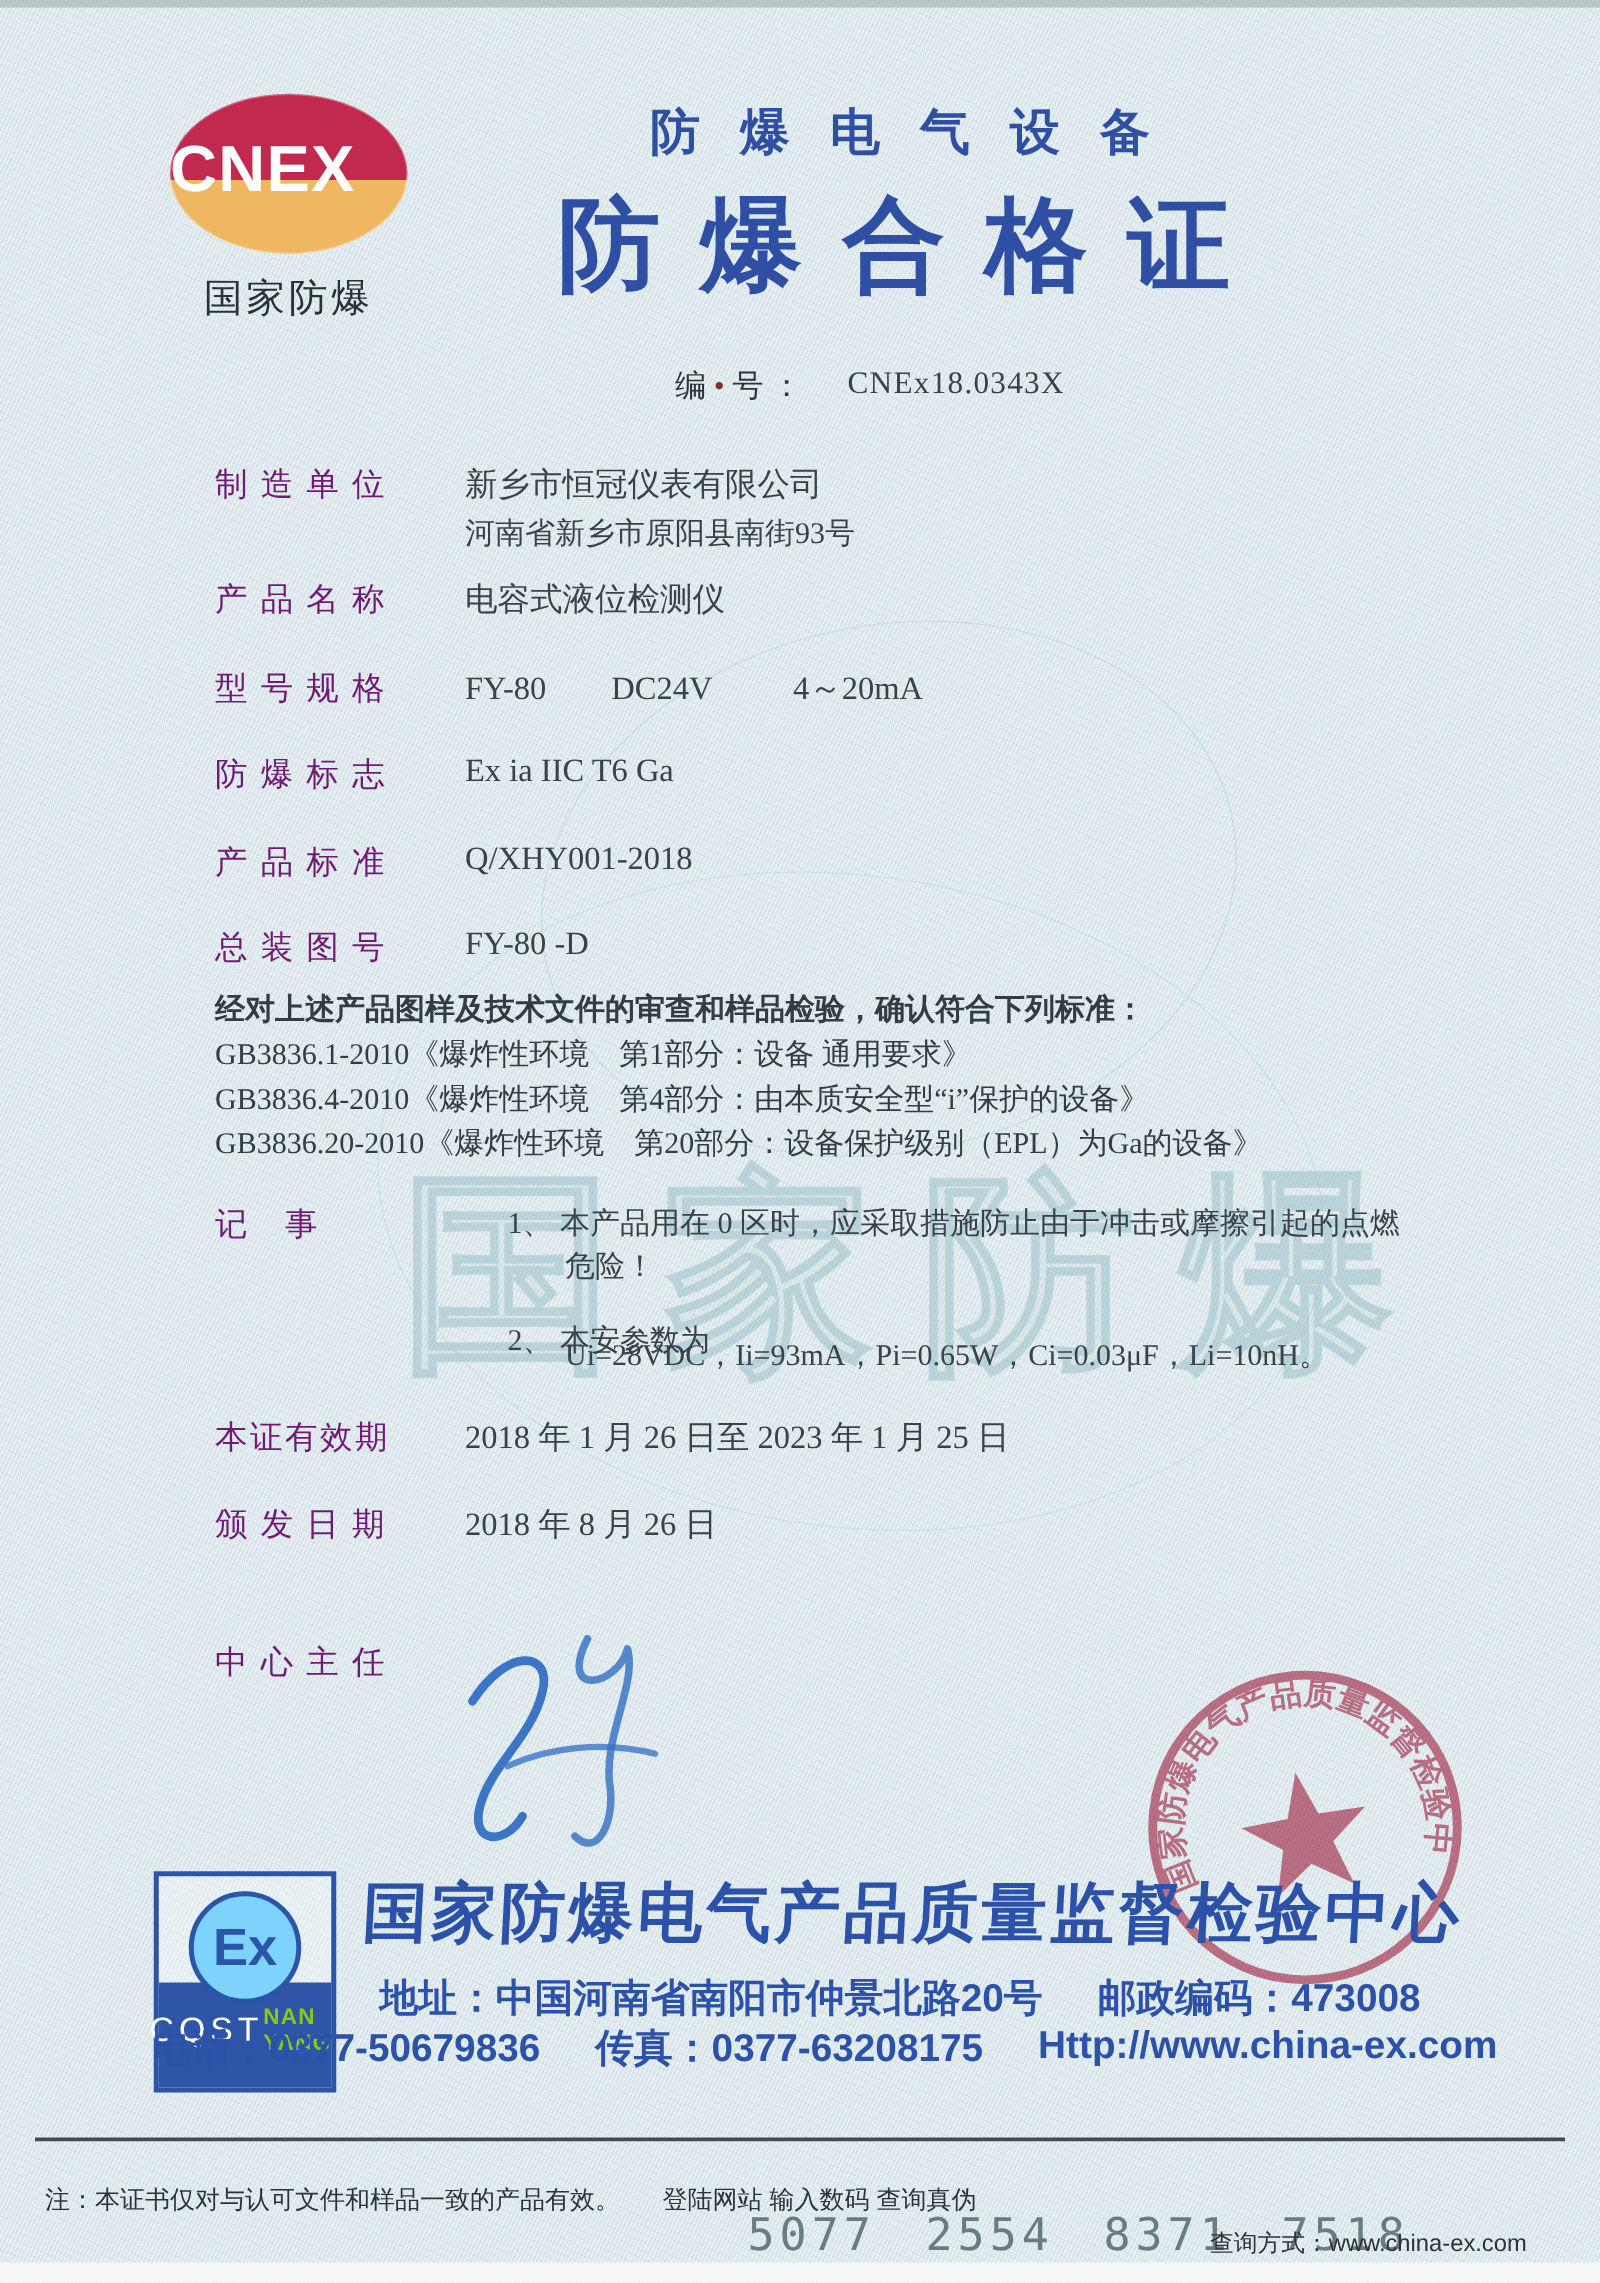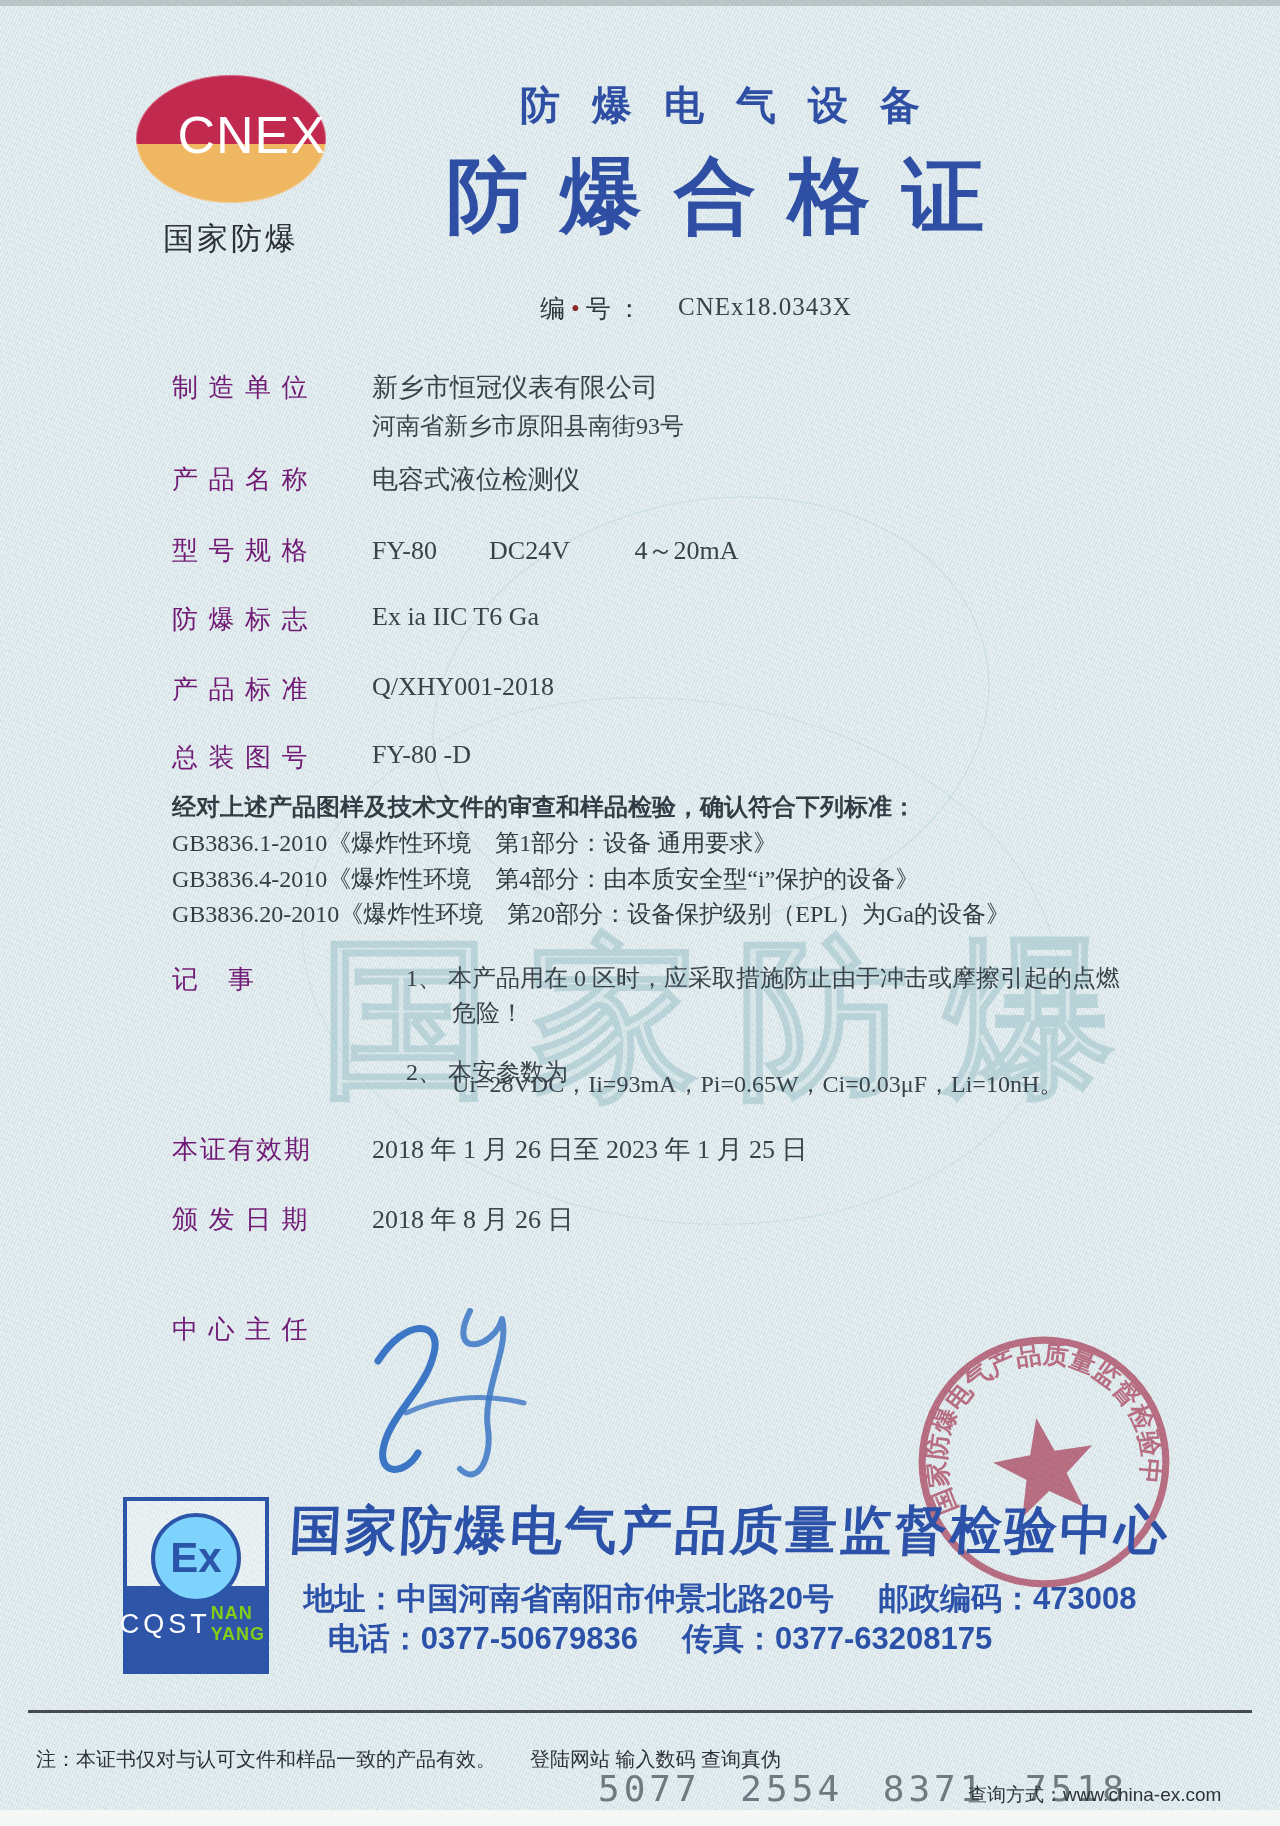--- a/index.html
+++ b/index.html
@@ -9,22 +9,22 @@
        background-image:
          repeating-linear-gradient(115deg, rgba(255,255,255,.45) 0 1px, transparent 1px 3px),
          repeating-linear-gradient(25deg, rgba(170,200,206,.22) 0 1px, transparent 1px 6px);
        color:#39424a;}
   .abs{position:absolute;}
   
   .cnex-ellipse{left:136px;top:75px;width:190px;height:128px;border-radius:50%;
       background:linear-gradient(180deg,#c2294f 0%,#c2294f 54%,#f0b763 54%,#f0b763 100%);
       box-shadow:0 0 0 1px rgba(255,255,255,.3) inset;}
   .cnex-text{position:absolute;left:0;top:50%;width:100%;transform:translateY(-56%);
-      text-align:right;color:#ffffff;font-family:"Liberation Sans",sans-serif;
-      font-weight:normal;font-size:52px;letter-spacing:1px;}
+      text-align:left;color:#ffffff;font-family:"Liberation Sans",sans-serif;
+      font-weight:bold;font-size:52px;letter-spacing:1px;}
   .cnex-caption{left:111px;top:218px;width:240px;text-align:center;font-size:31px;
       color:#2a3138;letter-spacing:3px;font-family:"Liberation Sans",sans-serif;}
   .doc-subtitle{left:260px;top:78px;width:920px;text-align:center;color:#2e4fa3;
       font-family:"Liberation Sans",sans-serif;font-weight:bold;font-size:40px;
       letter-spacing:32px;text-indent:32px;}
   .doc-title{left:180px;top:142px;width:1070px;text-align:center;color:#2e4fa3;
       font-family:"Liberation Sans",sans-serif;font-weight:bold;font-size:82px;
       letter-spacing:32px;text-indent:32px;}
   .certno-row{left:0;top:292px;width:1280px;height:34px;}
   .certno-label{position:absolute;left:540px;top:0;font-size:25px;color:#2c343c;letter-spacing:6px;}
@@ -170,20 +170,21 @@
 <div class="abs org-name z1">国家防爆电气产品质量监督检验中心</div>
 
 <div class="abs org-line org-addr z1">
   <span><span>地址：</span><span>中国河南省南阳市仲景北路20号</span></span>
   <span><span>邮政编码：</span><span>473008</span></span>
 </div>
 
 <div class="abs org-line org-tel z1">
   <span><span>电话：</span><span>0377-50679836</span></span>
   <span><span>传真：</span><span>0377-63208175</span></span>
+  <span>Http://www.china-ex.com</span>
 </div>
 
 <div class="abs divider"></div>
 <div class="abs foot-note z1">
   <span>注：本证书仅对与认可文件和样品一致的产品有效。</span>
   <span>登陆网站 输入数码 查询真伪</span>
 </div>
 <div class="abs foot-code z1">5077 2554 8371 7518</div>
 <div class="abs foot-query z1"><span>查询方式：</span><span>www.china-ex.com</span></div>
 <div class="abs bottom-strip"></div>

